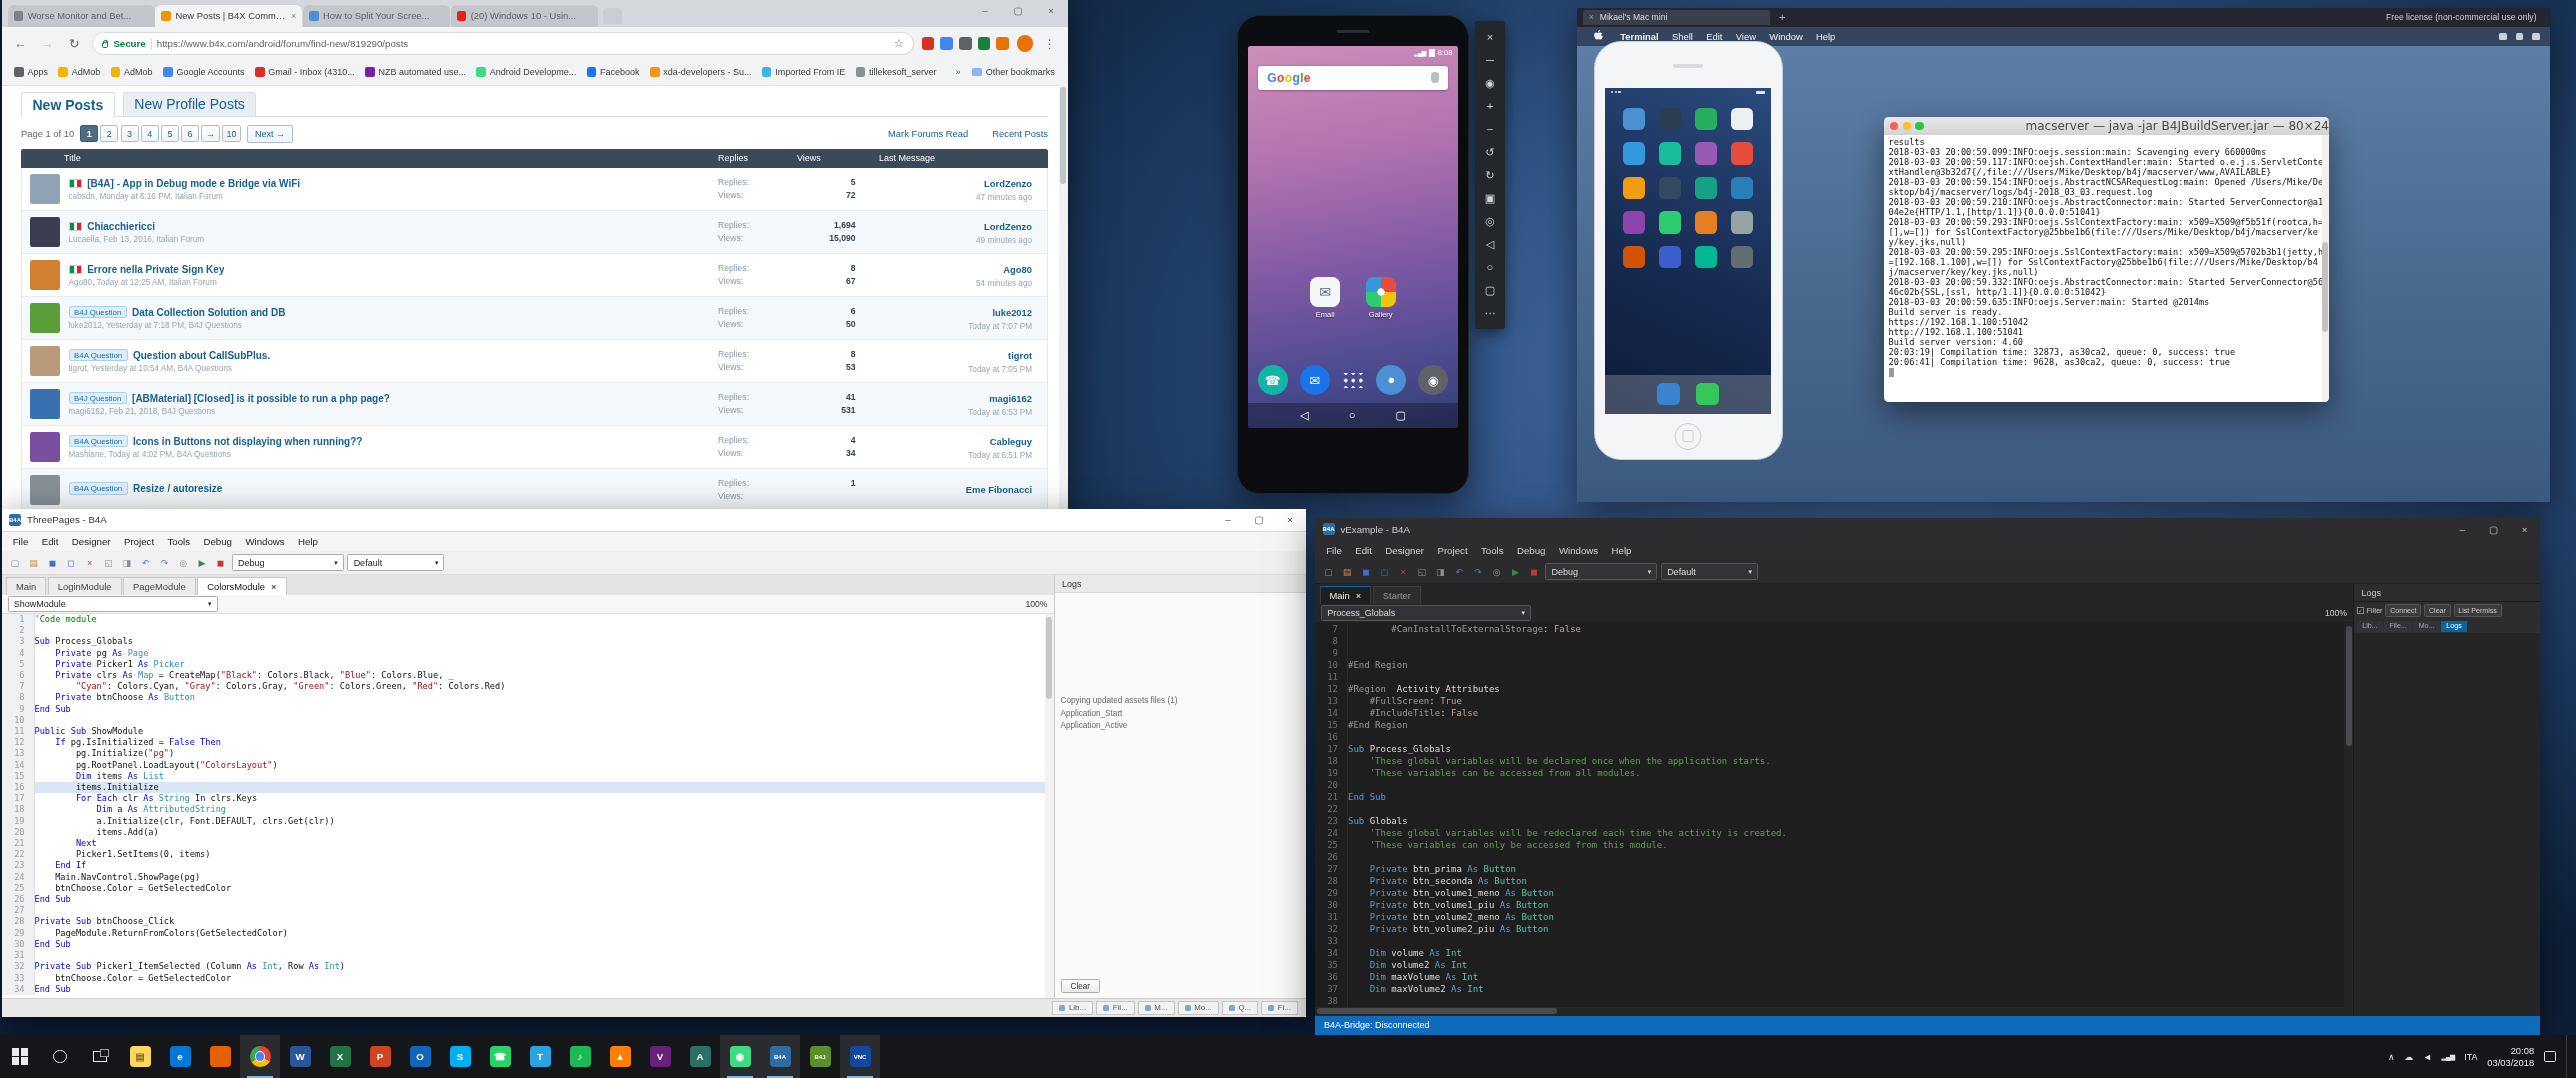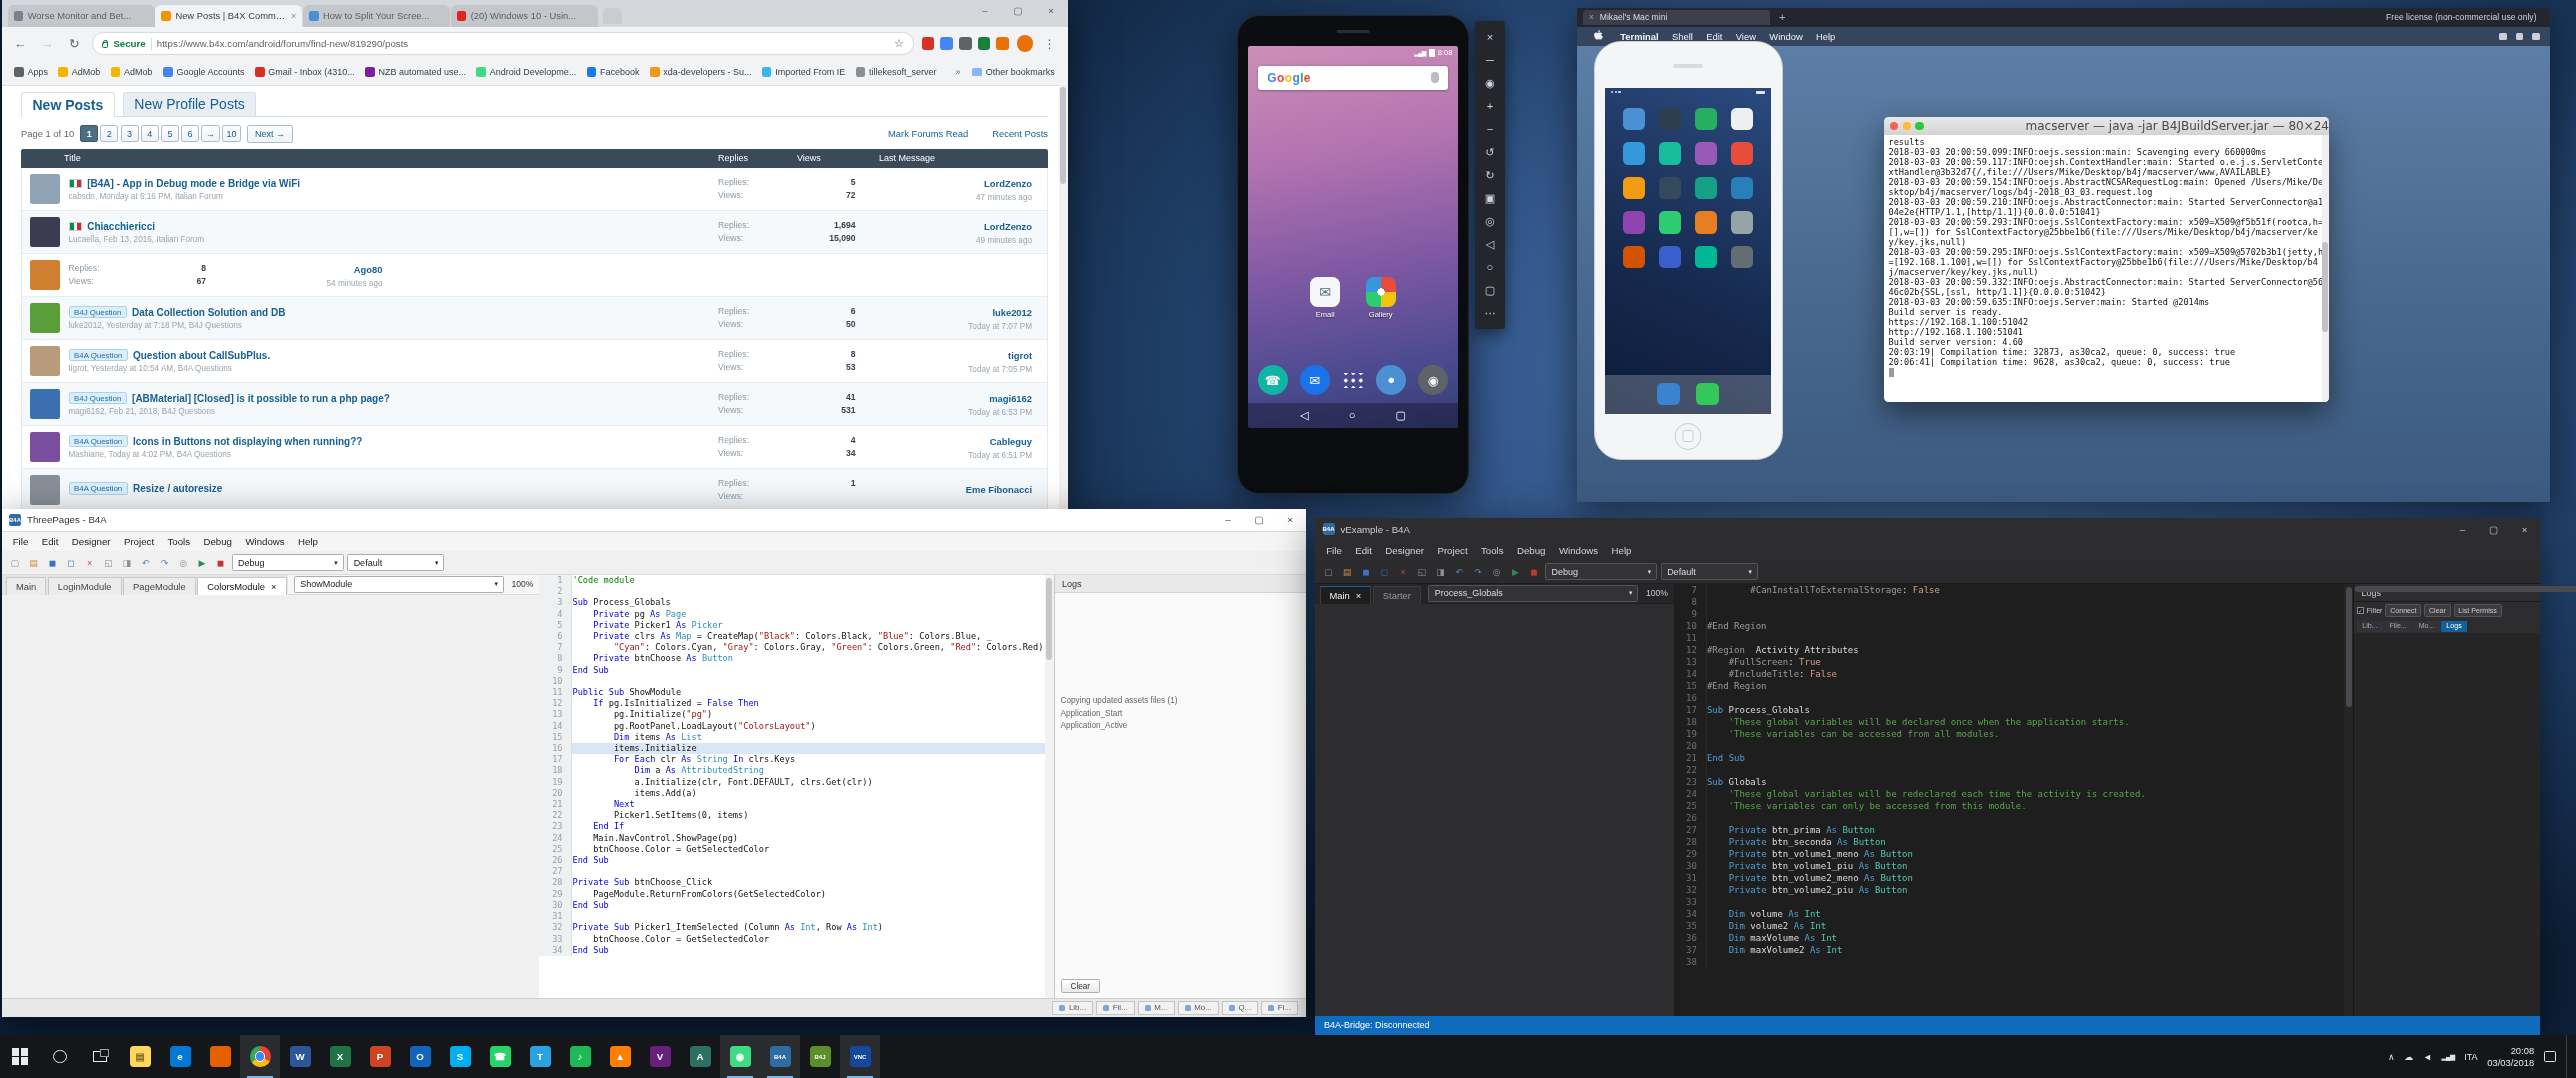--- a/index.html
+++ b/index.html
@@ -144,21 +144,21 @@
 .ide-logo{width:12px;height:12px;border-radius:2.2px;background:#2e6da4;color:#fff;font-size:6px;font-weight:bold;display:flex;align-items:center;justify-content:center}
 .ide-wc{margin-left:auto;display:flex}
 .ide-wc span{width:31px;height:22.5px;display:flex;align-items:center;justify-content:center;font-size:9.7px}
 .ide-menubar{height:19.5px;display:flex;align-items:center;padding:0 4.5px;font-size:9.7px;flex:none}
 .ide-menu{padding:3px 6.7px}
 .ide-toolbar{height:24px;display:flex;align-items:center;gap:3.7px;padding:0 6px;flex:none}
 .tbic{width:15px;height:15px;border-radius:2.2px;display:flex;align-items:center;justify-content:center;font-size:9px}
 .combo{height:16.5px;border:0.7px solid;display:flex;align-items:center;gap:7.5px;padding:0 5.2px;font-size:9px;border-radius:1.5px}
 .combo .arr{font-size:6.7px;margin-left:auto}
 .ide-main{flex:1;display:flex;min-height:0}
-.code-wrap{flex:1;display:flex;flex-direction:row;min-width:0}
+.code-wrap{flex:1;display:flex;flex-direction:column;min-width:0}
 .ide-tabs{height:19.5px;display:flex;align-items:flex-end;padding-left:4.5px;font-size:9.4px;flex:none}
 .ide-tab{padding:3px 9px;margin-right:1.5px;border:0.7px solid;border-bottom:none;display:flex;gap:6px;align-items:center}
 .sub-row{height:19.5px;display:flex;align-items:center;padding:0 6px;gap:7.5px;flex:none}
 .zoom{margin-left:auto;font-size:8.6px}
 .code{flex:1;overflow:hidden;font-family:"DejaVu Sans Mono",monospace;position:relative}
 .cl{display:flex}
 .gut{width:33px;text-align:right;padding-right:9px;flex:none}
 .ct{white-space:pre;flex:1}
 .vscroll{position:absolute;right:0;top:0;bottom:0;width:9px}
 .vthumb{position:absolute;left:1.5px;right:1.5px;border-radius:3px}
@@ -418,20 +418,27 @@
               </div>
               <div class="f-statline">
                 <span class="f-sl">Views:</span>
                 <span class="f-sv">15,090</span>
               </div>
             </div>
             <div class="f-last"><a class="f-user">LordZenzo</a><div class="f-time">49 minutes ago</div></div>
           </div>
           <div class="f-row">
             <div class="f-av" style="background: rgb(208, 128, 48);"></div>
+            <div class="f-main">
+              <div class="f-titleline">
+                <span class="flag-it"></span>
+                <a class="f-title">Errore nella Private Sign Key</a>
+              </div>
+              <div class="f-meta">Ago80, Today at 12:25 AM, Italian Forum</div>
+            </div>
             <div class="f-stats">
               <div class="f-statline">
                 <span class="f-sl">Replies:</span>
                 <span class="f-sv">8</span>
               </div>
               <div class="f-statline">
                 <span class="f-sl">Views:</span>
                 <span class="f-sv">67</span>
               </div>
             </div>

